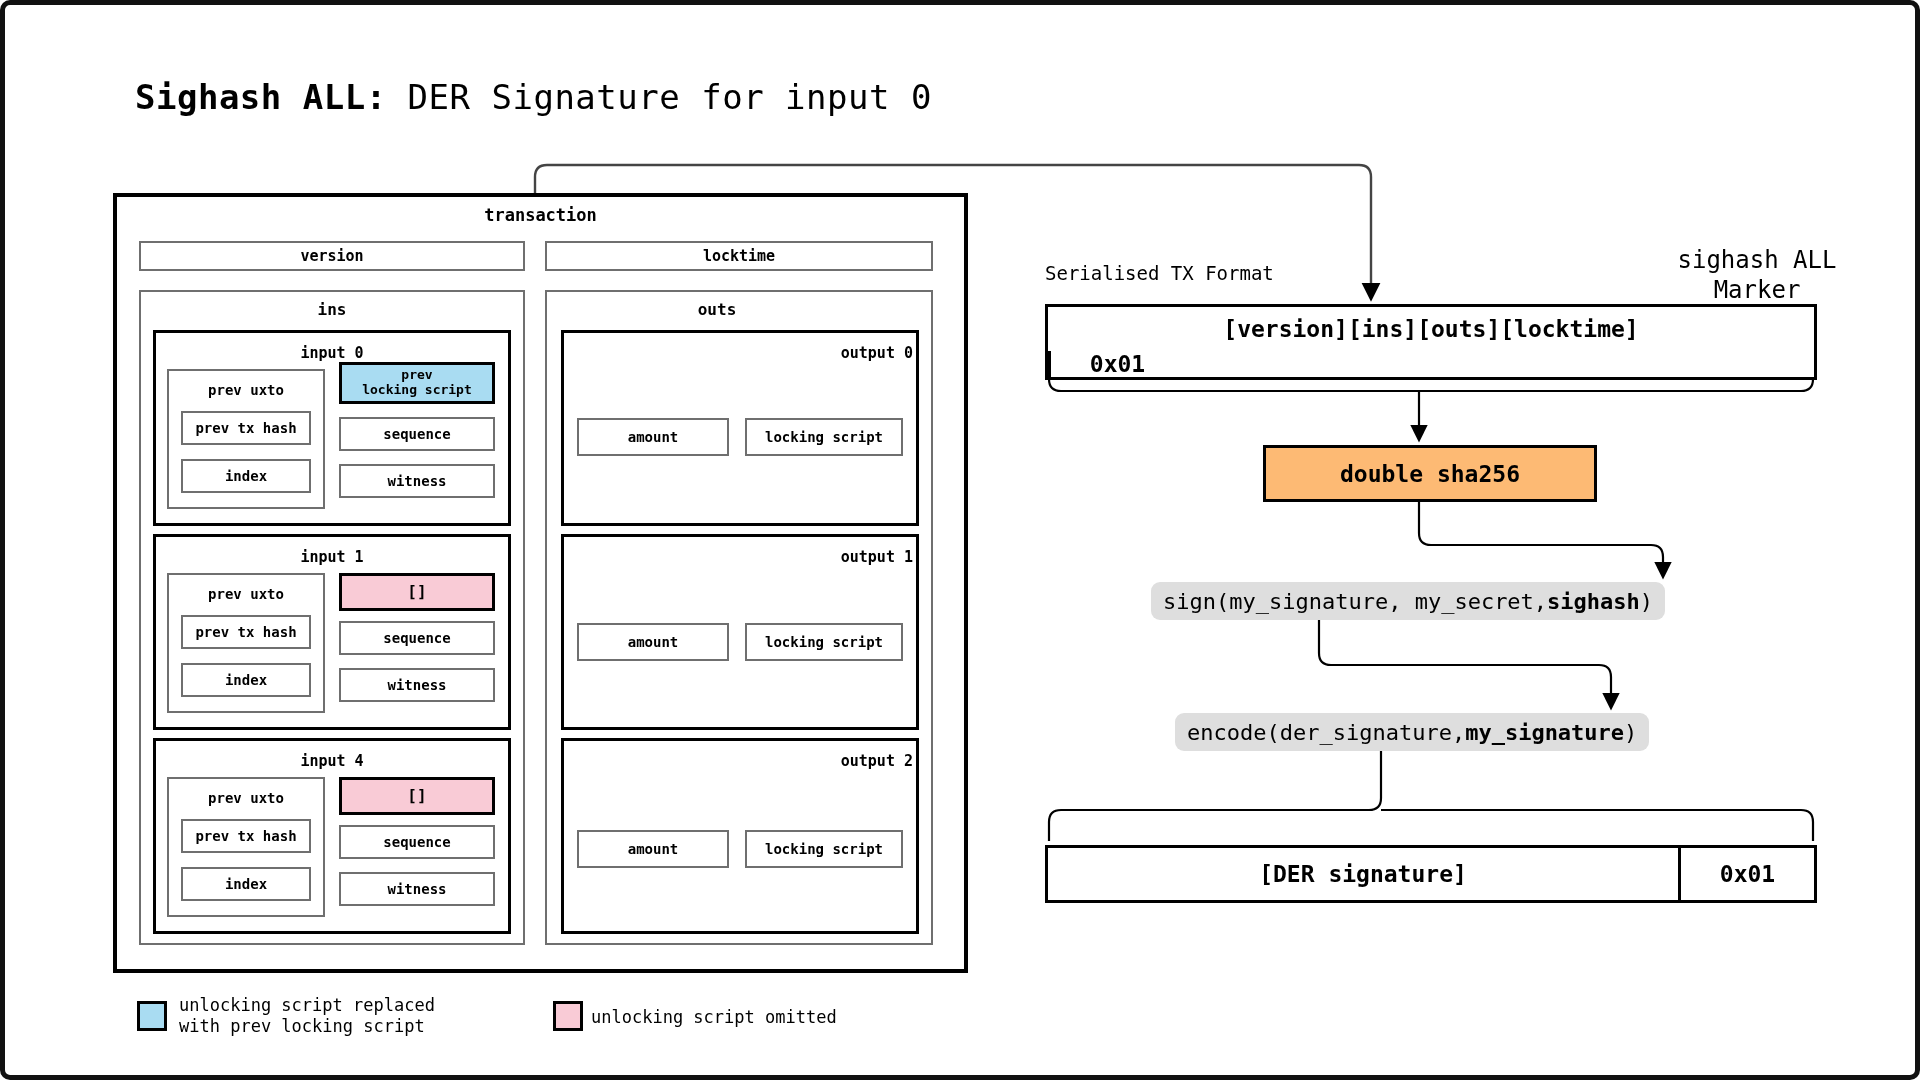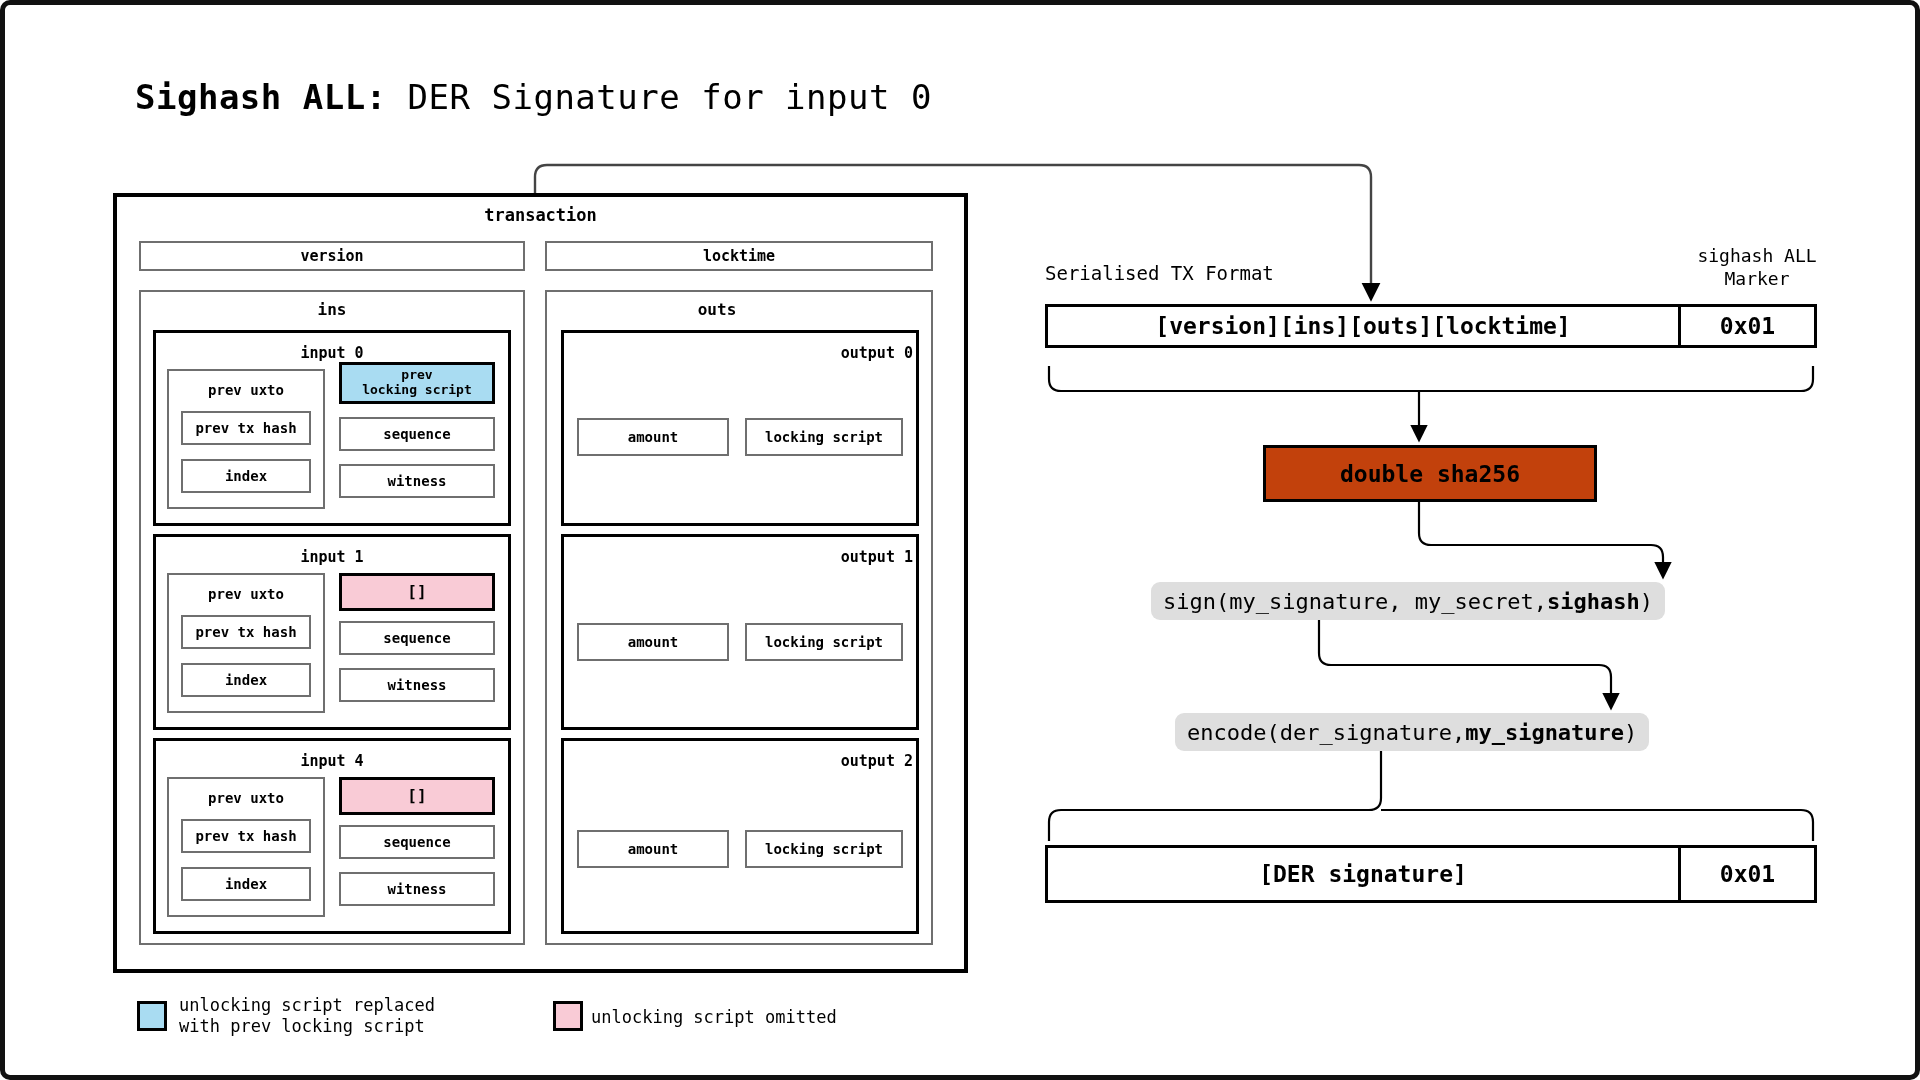--- a/index.html
+++ b/index.html
@@ -79,31 +79,31 @@
   .amt{left:572px;width:152px;height:38px;}
   .lock{left:740px;width:158px;height:38px;}
 
   
   .legsw{position:absolute;width:30px;height:30px;box-sizing:border-box;border:3px solid #000;}
   .legtxt{position:absolute;font-size:17px;line-height:1.25;white-space:pre-line;}
 
   
   .flowlab{position:absolute;font-size:19px;}
   #serlab{left:1040px;top:257px;}
-  #markerlab{left:1672px;top:240px;width:160px;text-align:center;line-height:1.25;white-space:pre-line;font-size:18px;}
+  #markerlab{left:1672px;top:240px;width:160px;text-align:center;line-height:1.25;white-space:pre-line;font-size:24px;}
 
   .wideblock{position:absolute;box-sizing:border-box;border:3px solid #000;background:#fff;display:flex;}
   .wideblock .main{flex:1;display:flex;align-items:center;justify-content:center;font-size:23px;font-weight:bold;}
   .wideblock .tail{width:133px;border-left:3px solid #000;display:flex;align-items:center;justify-content:center;font-size:23px;font-weight:bold;}
 
-  #serbar{left:1040px;top:299px;width:772px;height:44px;}
+  #serbar{left:1040px;top:299px;width:772px;height:76px;flex-direction:column;}
   #derbar{left:1040px;top:840px;width:772px;height:58px;}
 
   #dsha{position:absolute;left:1258px;top:440px;width:334px;height:57px;box-sizing:border-box;border:3px solid #000;
-        display:flex;align-items:center;justify-content:center;font-size:23px;font-weight:bold;background:#c2410c;}
+        display:flex;align-items:center;justify-content:center;font-size:23px;font-weight:bold;background:#fdba74;}
 
   .pill{position:absolute;background:#dedede;border-radius:9px;height:38px;display:flex;align-items:center;
         justify-content:center;padding:0 12px;font-size:22px;white-space:nowrap;}
   #signpill{left:1146px;top:577px;}
   #encpill{left:1170px;top:708px;}
   .pill b{font-weight:bold;}
 
   svg.wires{position:absolute;left:0;top:0;width:1920px;height:1080px;pointer-events:none;}
 </style>
 </head>

